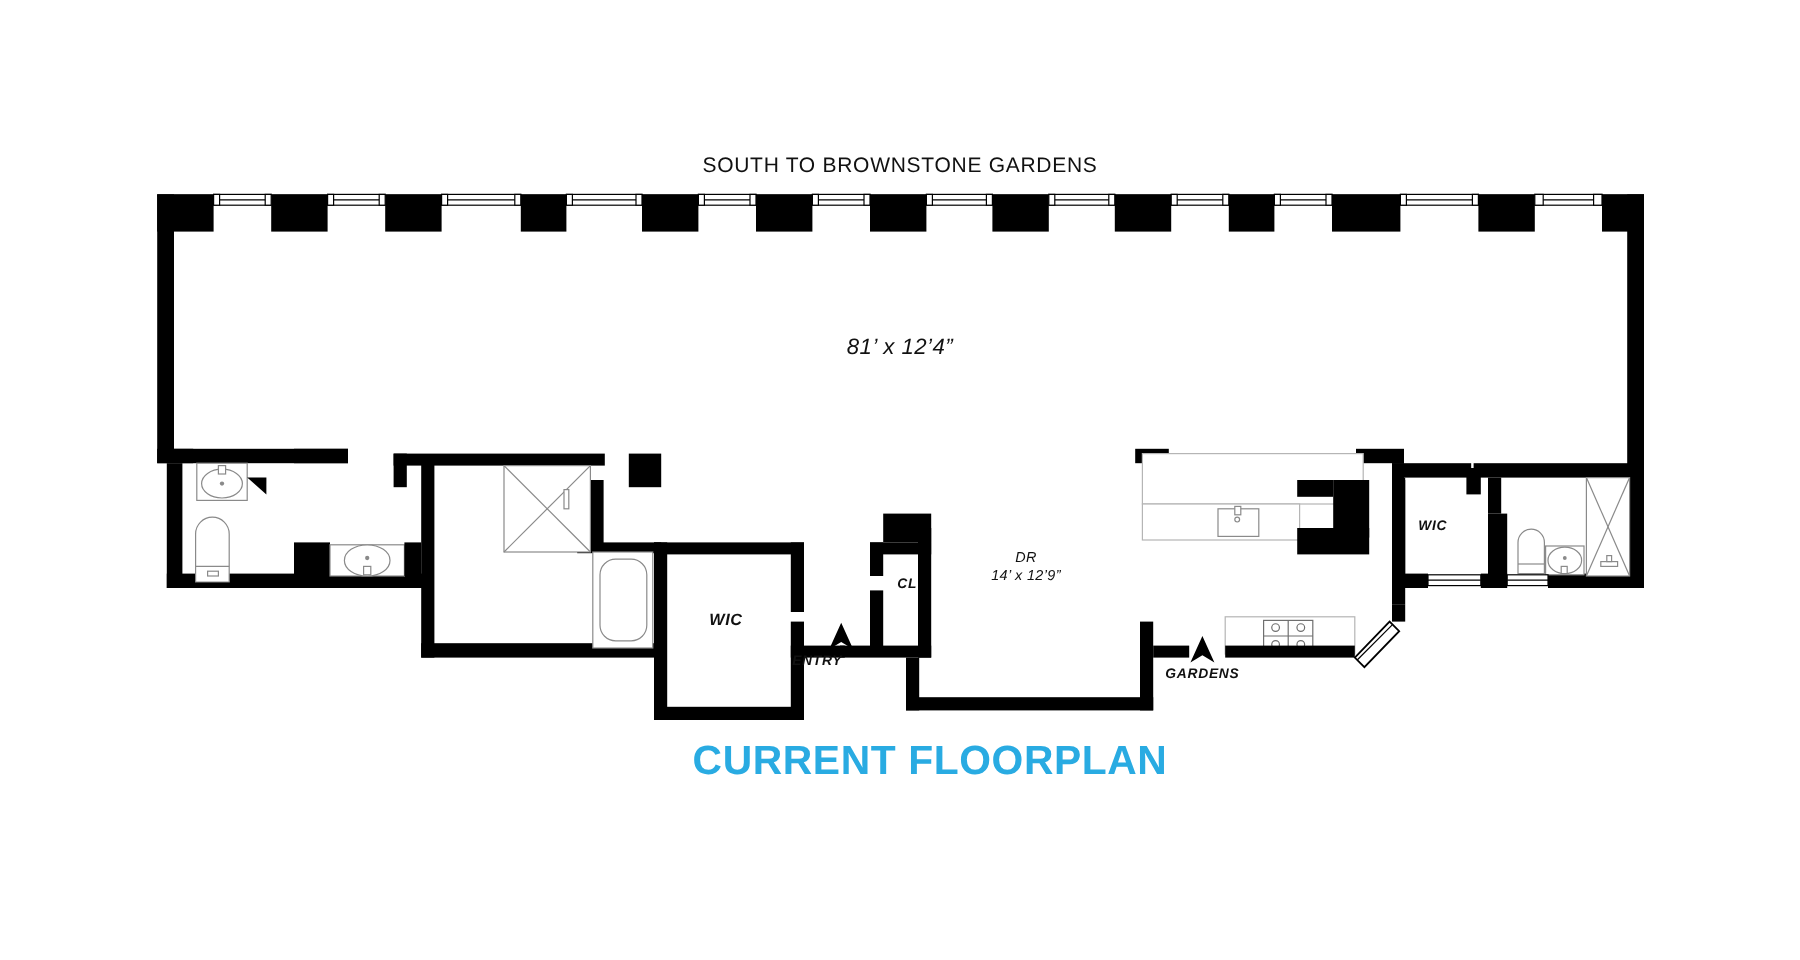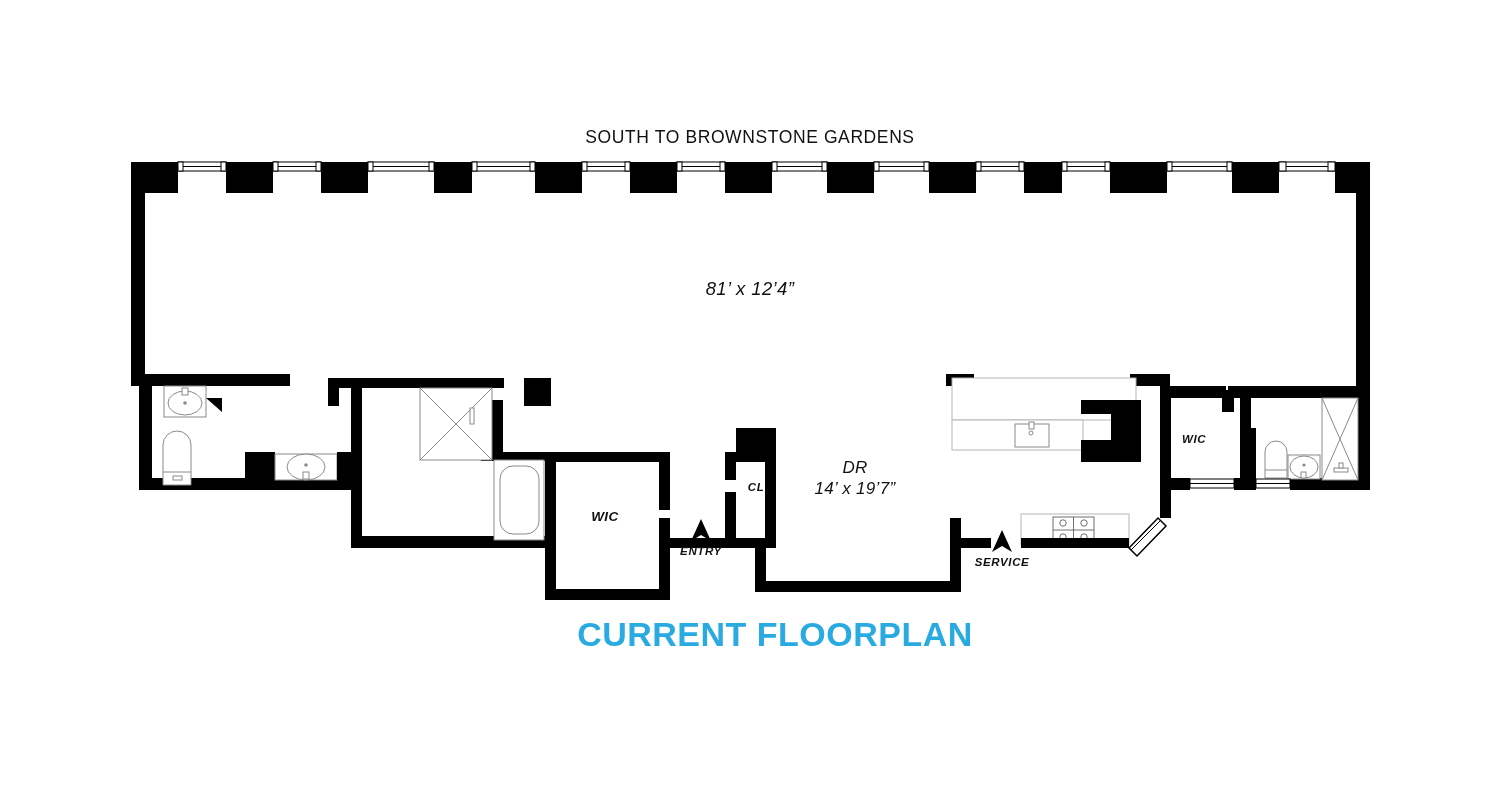--- a/index.html
+++ b/index.html
@@ -56,21 +56,21 @@
   .room-label {
     position: absolute;
     color: #111111;
     font-family: "Liberation Sans", sans-serif;
     white-space: nowrap;
     text-align: center;
     line-height: 1.25;
     font-style: italic;
   }
   .rl-main { font-size: 18.5px; letter-spacing: 0.4px; }
-  .rl-dr   { font-size: 17px; letter-spacing: 0.3px; }
+  .rl-dr   { font-size: 12px; letter-spacing: 0.3px; }
   .rl-sm   { font-size: 13.5px; font-weight: bold; letter-spacing: 0.5px; }
   .rl-tiny { font-size: 11.5px; font-weight: bold; letter-spacing: 0.6px; }
 </style>
 </head>
 <body>
 
 <div id="stage">
 
   <svg id="floorplan-svg" viewBox="0 0 1500 800">
 
@@ -355,28 +355,28 @@
     </g>
 
   </svg>
 
   <div class="hdr-label">SOUTH TO BROWNSTONE GARDENS</div>
 
   <div class="room-label rl-main" style="left:650px; top:277px; width:200px;">81’ x 12’4”</div>
 
   <div class="room-label rl-dr" style="left:775px; top:457px; width:160px;">
     <div>DR</div>
-    <div>14’ x 19’7”</div>
+    <div>14’ x 12’9”</div>
   </div>
 
   <div class="room-label rl-sm" style="left:555px; top:509px; width:100px;">WIC</div>
 
   <div class="room-label rl-tiny" style="left:1144px; top:432px; width:100px;">WIC</div>
 
   <div class="room-label rl-tiny" style="left:716px; top:480px; width:80px;text-align:center;">CL</div>
 
-  <div class="room-label rl-tiny" style="left:641px; top:544px; width:120px;">ENTRY</div>
-
-  <div class="room-label rl-tiny" style="left:942px; top:555px; width:120px;">SERVICE</div>
+  <div class="room-label rl-tiny" style="left:621px; top:544px; width:120px;">ENTRY</div>
+
+  <div class="room-label rl-tiny" style="left:942px; top:555px; width:120px;">GARDENS</div>
 
   <div class="footer-title" style="color: rgb(41, 171, 226);">CURRENT FLOORPLAN</div>
 
 </div>
 
 </body></html>

